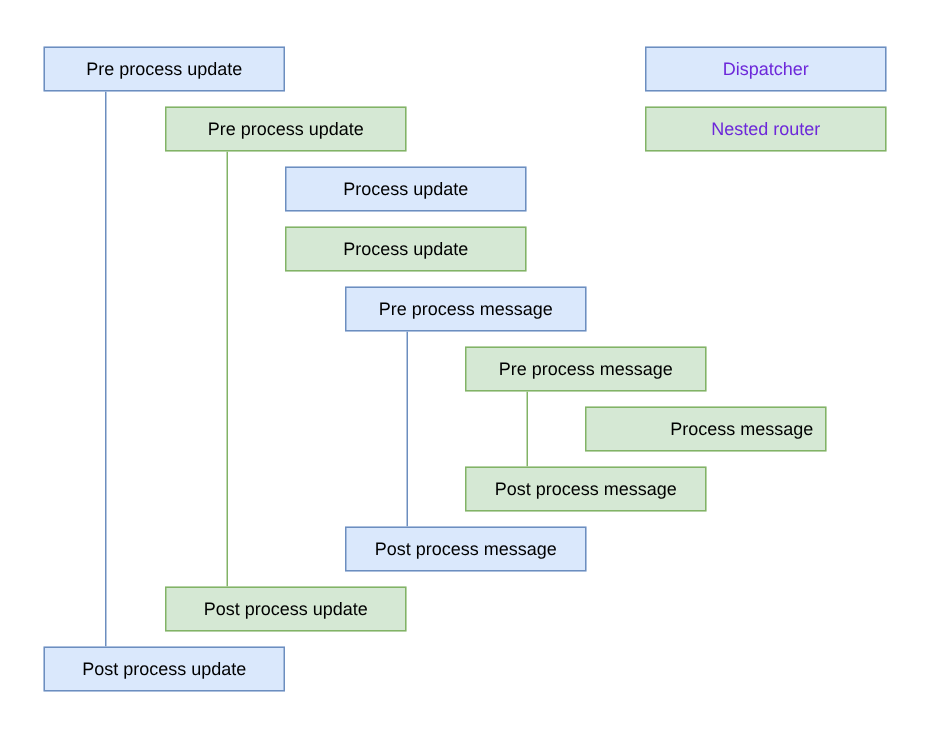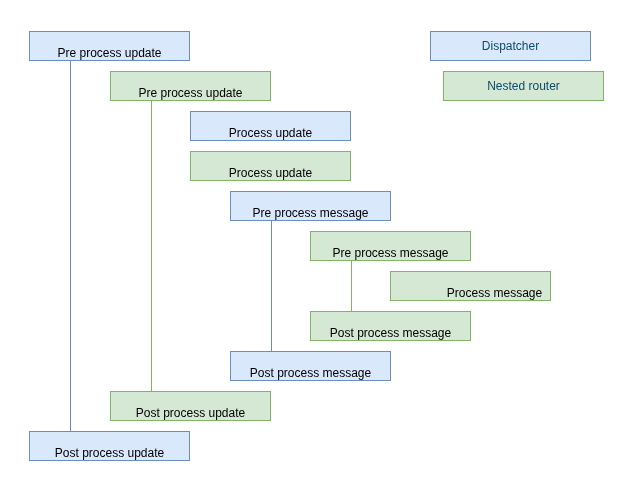--- a/index.html
+++ b/index.html
@@ -14,21 +14,21 @@
     position: relative;
     width: 621px;
     height: 491px;
     background: #ffffff;
     overflow: hidden;
   }
   .node {
     position: absolute;
     box-sizing: border-box;
     display: flex;
-    align-items: flex-end;
+    align-items: center;
     justify-content: center;
     font-size: 12px;
     line-height: 14px;
     color: #000000;
     border-width: 1px;
     border-style: solid;
     text-align: center;
     white-space: nowrap;
     z-index: 2;
   }
@@ -54,21 +54,21 @@
     background: #82b366;
   }
   .legend-item {
     position: absolute;
     box-sizing: border-box;
     display: flex;
     align-items: center;
     justify-content: center;
     font-size: 12px;
     line-height: 14px;
-    color: #0c4a6e;
+    color: #6d28d9;
     border-width: 1px;
     border-style: solid;
     white-space: nowrap;
     z-index: 2;
   }
   .legend-item.dispatcher {
     background: #dae8fc;
     border-color: #6c8ebf;
   }
   .legend-item.router {
@@ -118,17 +118,17 @@
         <span>Post process update</span>
       </div>
       <div class="node dispatcher" style="left: 29px; top: 431px; width: 161px; height: 30px;">
         <span>Post process update</span>
       </div>
     </div>
   <div id="legend-layer">
       <div class="legend-item dispatcher" style="left: 430px; top: 31px; width: 161px; height: 30px;">
         <span>Dispatcher</span>
       </div>
-      <div class="legend-item router" style="left: 430px; top: 71px; width: 161px; height: 30px; margin-left: 13px;">
+      <div class="legend-item router" style="left: 430px; top: 71px; width: 161px; height: 30px;">
         <span>Nested router</span>
       </div>
     </div>
 </div>
 
 </body></html>

